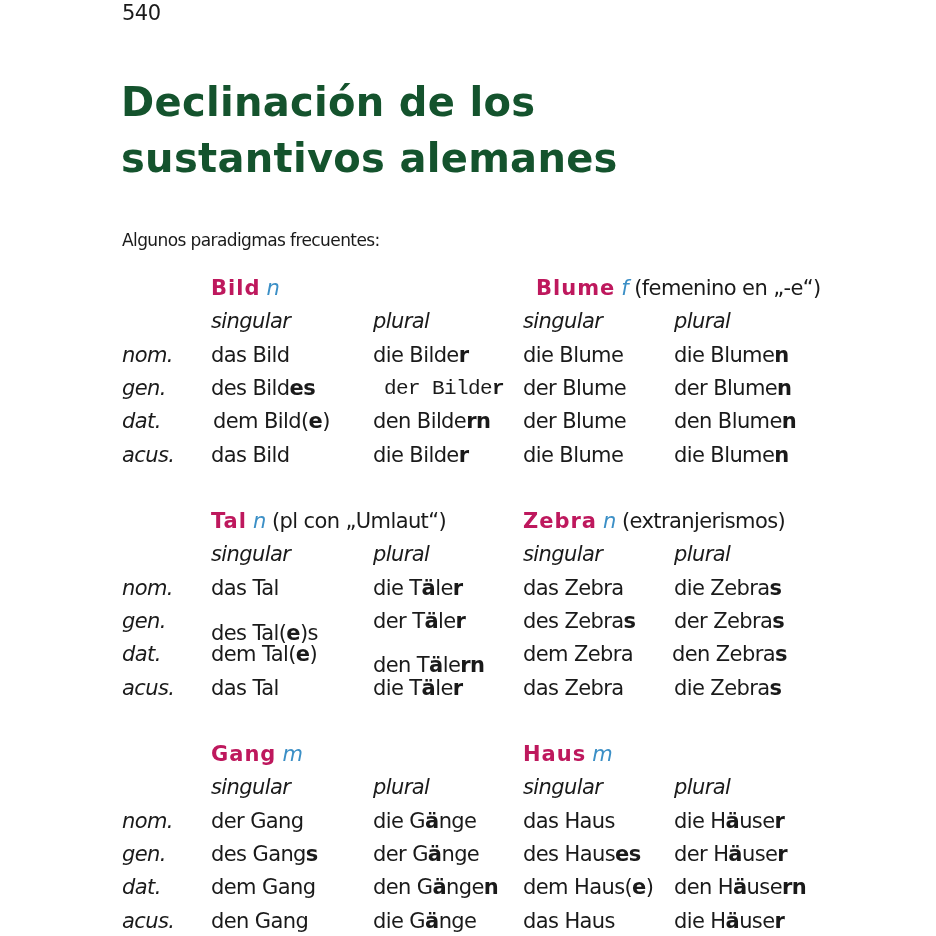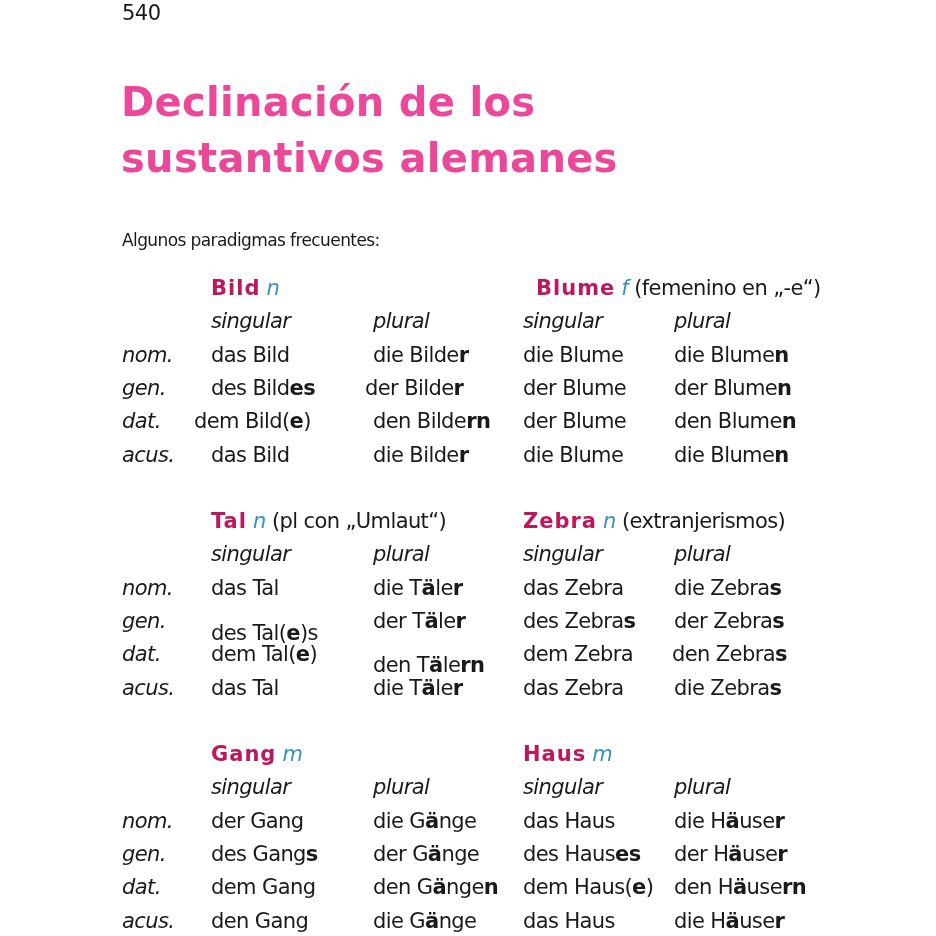--- a/index.html
+++ b/index.html
@@ -1,20 +1,20 @@
 <!DOCTYPE html>
 <html><head>
 <meta charset="utf-8">
 <style>
   html, body { margin: 0; padding: 0; background: #ffffff; }
   body { width: 936px; height: 936px; position: relative; overflow: hidden;
          font-family: "DejaVu Sans", sans-serif; color: #1a1a1a; }
   .page-number { position: absolute; left: 122px; top: 0px; font-size: 21px; line-height: 26px; letter-spacing: -0.5px; }
   .title { position: absolute; left: 121px; top: 74px; margin: 0; font-size: 40px; line-height: 56px;
-           font-weight: bold; color: #ec4899; letter-spacing: 0.3px; }
+           font-weight: bold; color: #14532d; letter-spacing: 0.3px; }
   .intro { position: absolute; left: 122px; top: 226px; font-size: 17px; line-height: 28px; letter-spacing: -0.6px; }
   .row { position: absolute; height: 33px; font-size: 21px; line-height: 33px; white-space: nowrap; letter-spacing: -0.6px; }
   .head { font-size: 21px; }
   .noun { color: #be185d; font-weight: bold; letter-spacing: 1px; }
   .gender { color: #3b8fc6; font-style: italic; }
   .note { color: #1a1a1a; }
   .it { font-style: italic; }
   .case { position: absolute; left: 122px; font-style: italic; }
   b { font-weight: bold; }
 </style>
@@ -27,23 +27,23 @@
 
 <div id="tables">
     <div class="row head" style="left: 211px; top: 272px;"><span class="noun">Bild</span> <span class="gender">n</span></div>
     <div class="row it" style="left: 211px; top: 305.3px;">singular</div>
     <div class="row it" style="left: 373px; top: 305.3px;">plural</div>
     <div class="row case" style="top: 338.6px;">nom.</div>
     <div class="row" style="left: 211px; top: 338.6px;"><span><span>das Bild</span></span></div>
     <div class="row" style="left: 373px; top: 338.6px;"><span><span>die Bilde</span><b>r</b></span></div>
     <div class="row case" style="top: 371.9px;">gen.</div>
     <div class="row" style="left: 211px; top: 371.9px;"><span><span>des Bild</span><b>es</b></span></div>
-    <div class="row" style="left: 365px; top: 371.9px;"><span><span>der Bilde</span><b>r</b></span></div>
+    <div class="row" style="left: 384px; top: 371.9px; font-family: Liberation Mono, monospace;"><span><span>der Bilde</span><b>r</b></span></div>
     <div class="row case" style="top: 405.2px;">dat.</div>
-    <div class="row" style="left: 194px; top: 405.2px;"><span><span>dem Bild(</span><b>e</b><span>)</span></span></div>
+    <div class="row" style="left: 213px; top: 405.2px;"><span><span>dem Bild(</span><b>e</b><span>)</span></span></div>
     <div class="row" style="left: 373px; top: 405.2px;"><span><span>den Bilde</span><b>rn</b></span></div>
     <div class="row case" style="top: 438.5px;">acus.</div>
     <div class="row" style="left: 211px; top: 438.5px;"><span><span>das Bild</span></span></div>
     <div class="row" style="left: 373px; top: 438.5px;"><span><span>die Bilde</span><b>r</b></span></div>
     <div class="row head" style="left: 536px; top: 272px;"><span class="noun">Blume</span> <span class="gender">f</span> <span class="note">(femenino en „-e“)</span></div>
     <div class="row it" style="left: 523px; top: 305.3px;">singular</div>
     <div class="row it" style="left: 674px; top: 305.3px;">plural</div>
     <div class="row" style="left: 523px; top: 338.6px;"><span><span>die Blume</span></span></div>
     <div class="row" style="left: 674px; top: 338.6px;"><span><span>die Blume</span><b>n</b></span></div>
     <div class="row" style="left: 523px; top: 371.9px;"><span><span>der Blume</span></span></div>

